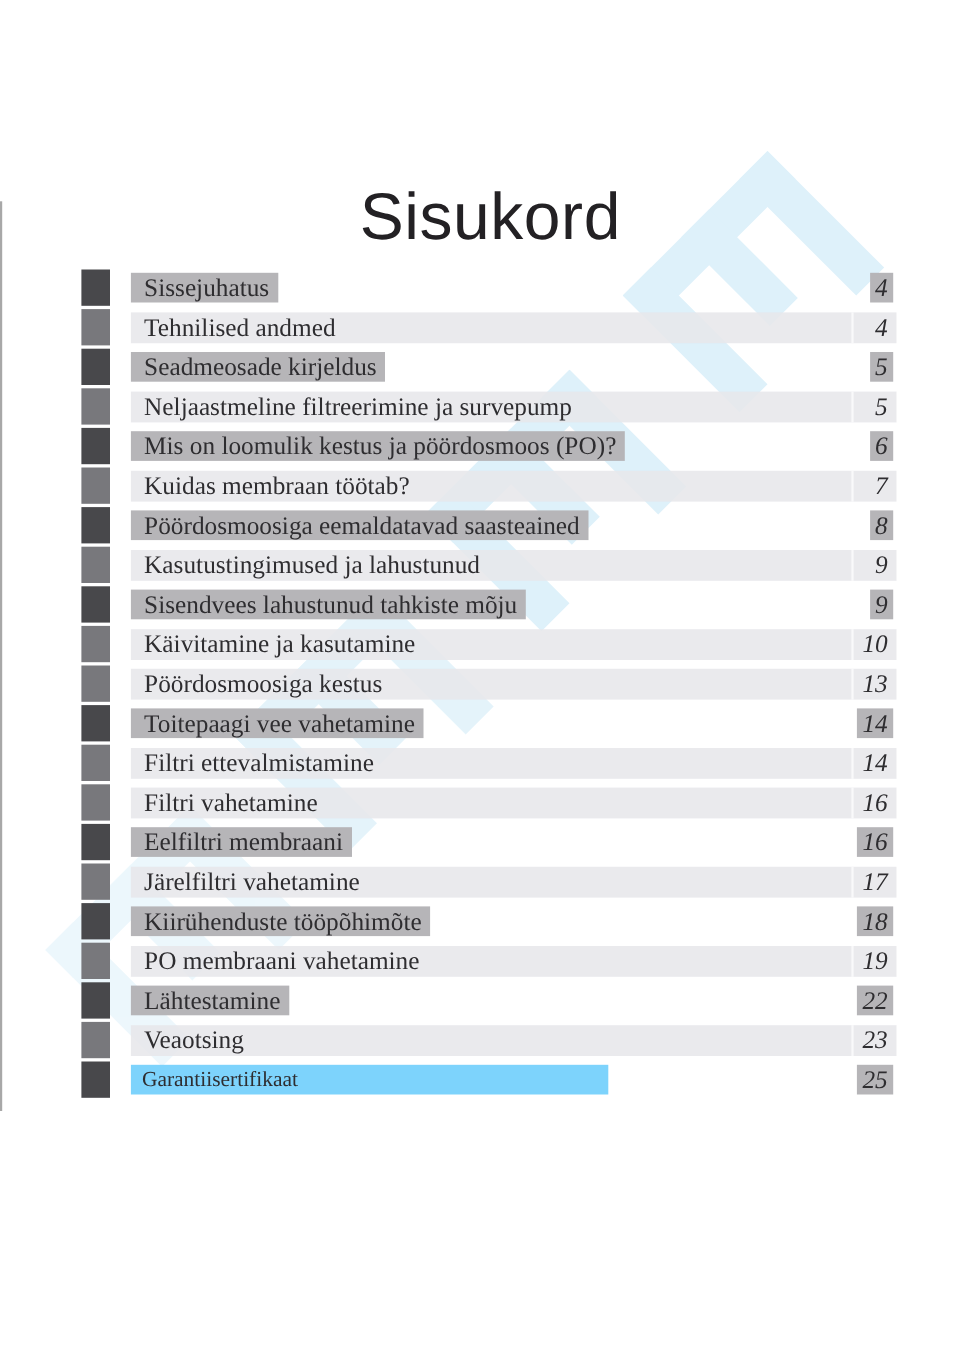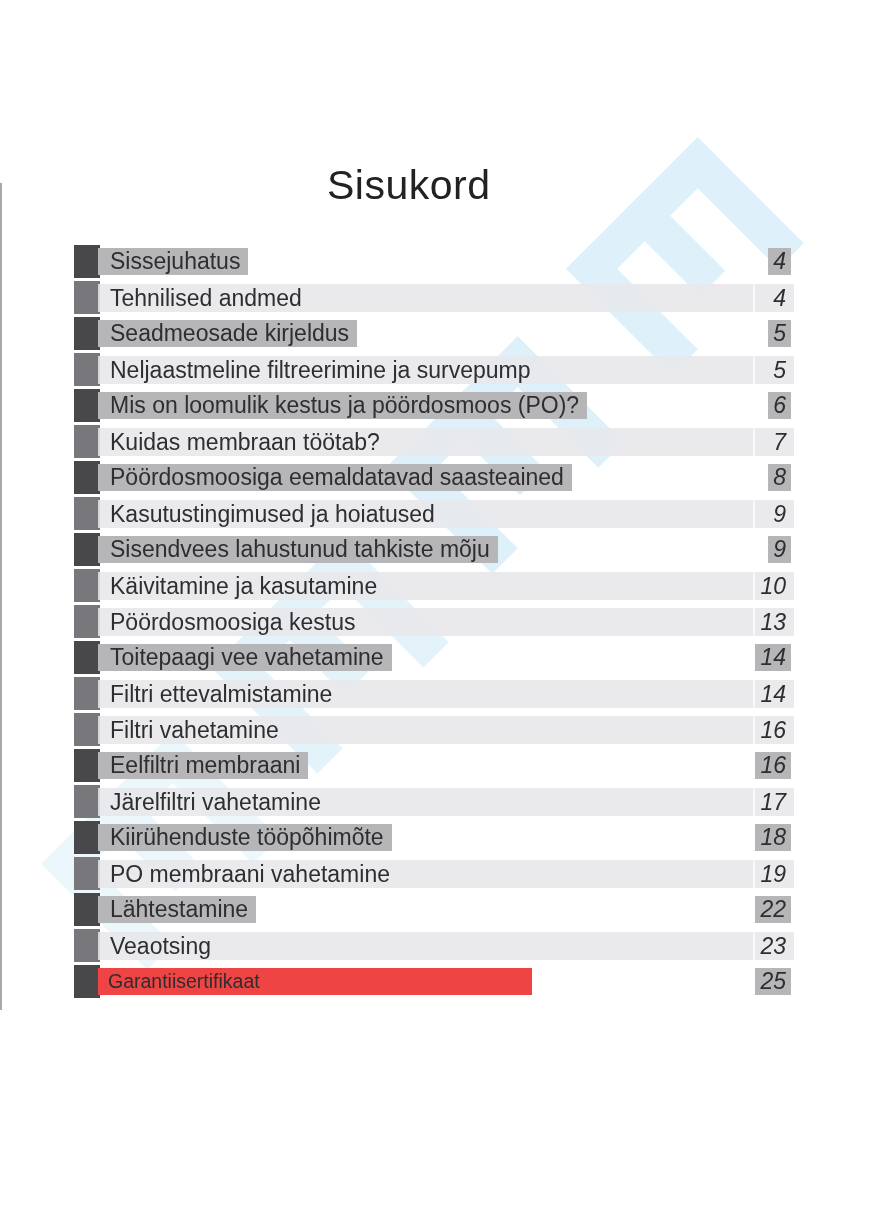--- a/index.html
+++ b/index.html
@@ -25,47 +25,47 @@
   .wm-e .a2 { left:0; top:75px; width:76%; height:36px; }
   .wm-e .a3 { left:0; bottom:0; width:100%; height:36px; }
   .wm1 { left:610px; top:163px; }
   .wm2 { left:430px; top:362px; }
   .wm3 { left:255px; top:562px; opacity:.8; }
   .wm4 { left:85px;  top:758px; opacity:.55; }
 
   
   .title {
     position:absolute; left:327px; top:162px; margin:0; z-index:2;
-    font-size:41px; font-weight:400; letter-spacing:.5px; color:#232124;
+    font-size:60px; font-weight:400; letter-spacing:.5px; color:#232124;
   }
 
   
   .toc { position:absolute; left:74px; top:244px; width:725px; z-index:1; }
   .row { position:relative; height:36px; }
   .marker { position:absolute; left:0; top:1px; width:26px; height:33px; }
   .marker.dark { background:#48484b; }
   .marker.mid  { background:#78787c; }
-  .body { position:absolute; left:24px; top:0; width:696px; height:36px; }
+  .body { position:absolute; left:45px; top:0; width:696px; height:36px;font-family:Liberation Serif, serif; }
   
   .body.gray::before {
     content:""; position:absolute; left:0; top:4px; width:100%; height:28px;
     background:rgba(231,231,234,.87);
   }
   .body.gray::after {
     content:""; position:absolute; left:655px; top:4px; width:2px; height:28px;
     background:rgba(255,255,255,.7);
   }
   .label {
     position:absolute; left:0; top:4px; height:44px; line-height:28px;
     padding:0 8px 0 12px; font-size:23px; color:#2e2d30; white-space:nowrap;
   }
   .label.hl { background:#b6b5b8; height:27px; line-height:27px; }
   .label.wide {
     width:434px; box-sizing:border-box; font-size:19.5px;
-    padding-left:10px; background:#ef4444;
+    padding-left:10px; background:#7dd3fc;
   }
   .pagenum {
     position:absolute; right:3px; top:4px; height:28px; line-height:28px;
     padding:0 5px; font-size:23px; font-style:italic; color:#2e2d30;
   }
   .pagenum.hl { background:#b6b5b8; height:27px; line-height:27px; }
 </style>
 </head>
 <body style="--wm: #def1fa;">
 
@@ -148,21 +148,21 @@
       <div class="row">
         <div class="marker dark"></div>
         <div class="body">
           <span class="label hl">Pöördosmoosiga eemaldatavad saasteained</span>
           <span class="pagenum hl">8</span>
         </div>
       </div>
       <div class="row">
         <div class="marker mid"></div>
         <div class="body gray">
-          <span class="label">Kasutustingimused ja hoiatused</span>
+          <span class="label">Kasutustingimused ja lahustunud</span>
           <span class="pagenum">9</span>
         </div>
       </div>
       <div class="row">
         <div class="marker dark"></div>
         <div class="body">
           <span class="label hl">Sisendvees lahustunud tahkiste mõju</span>
           <span class="pagenum hl">9</span>
         </div>
       </div>

